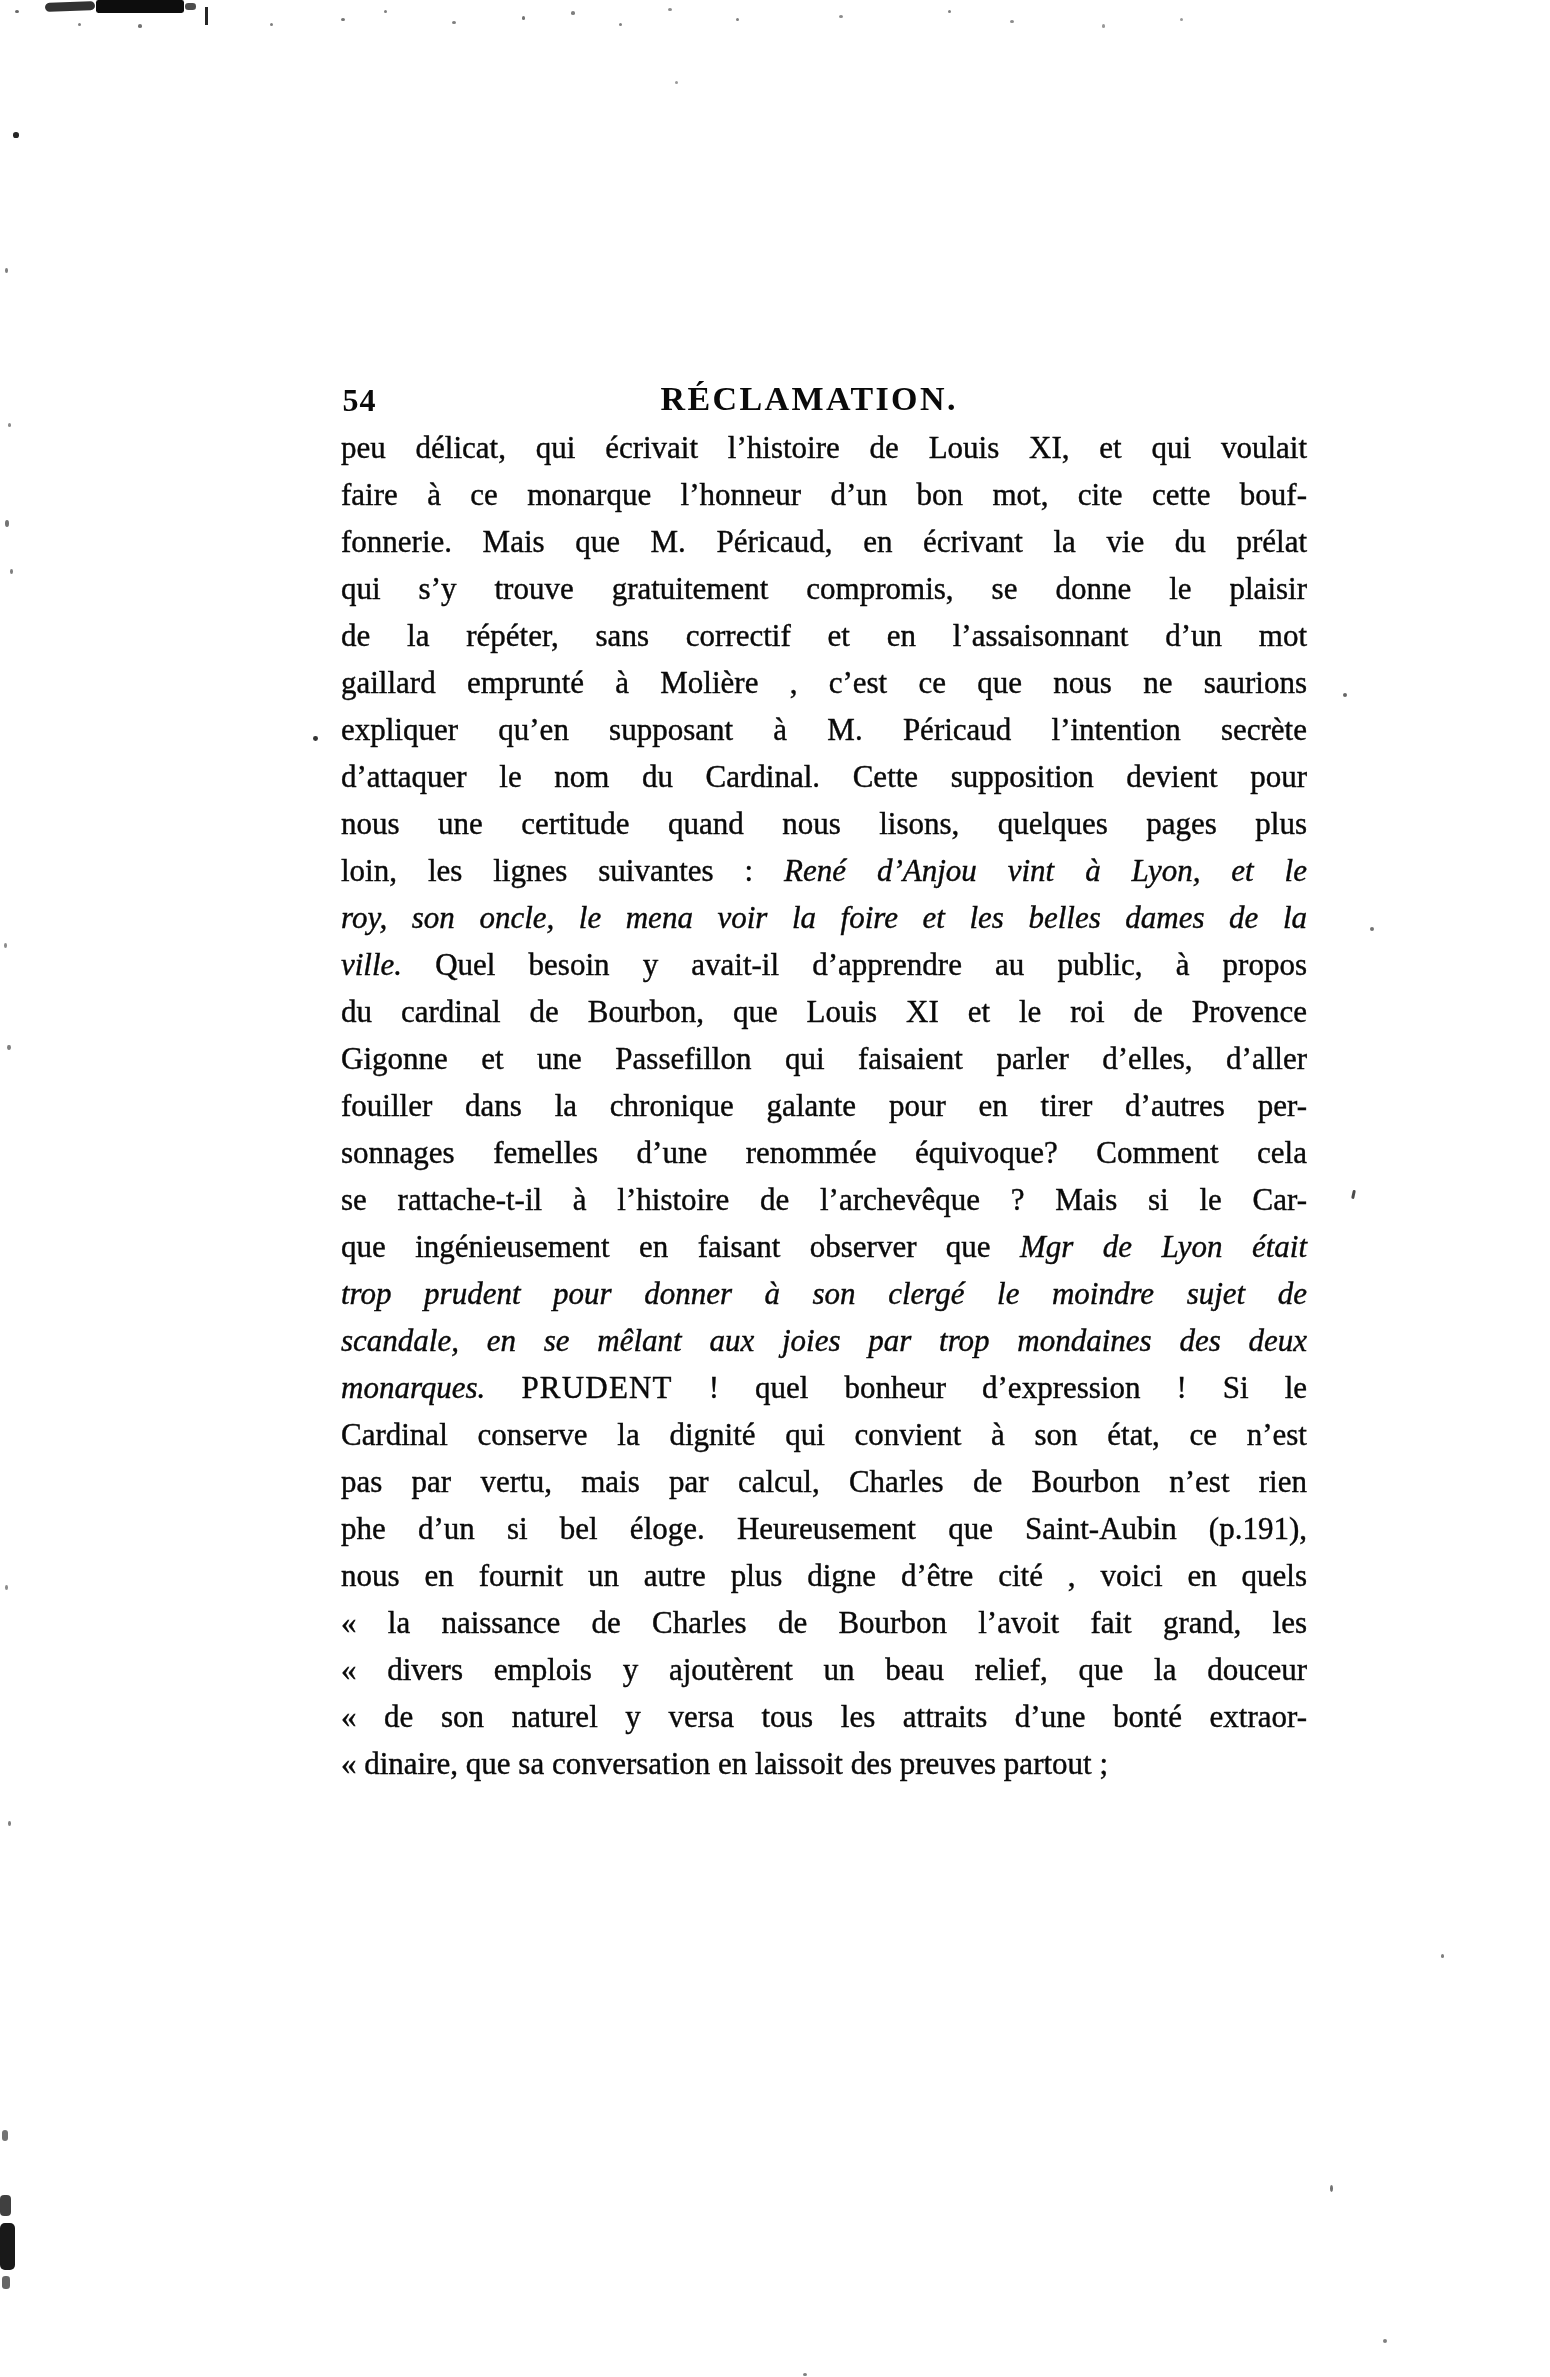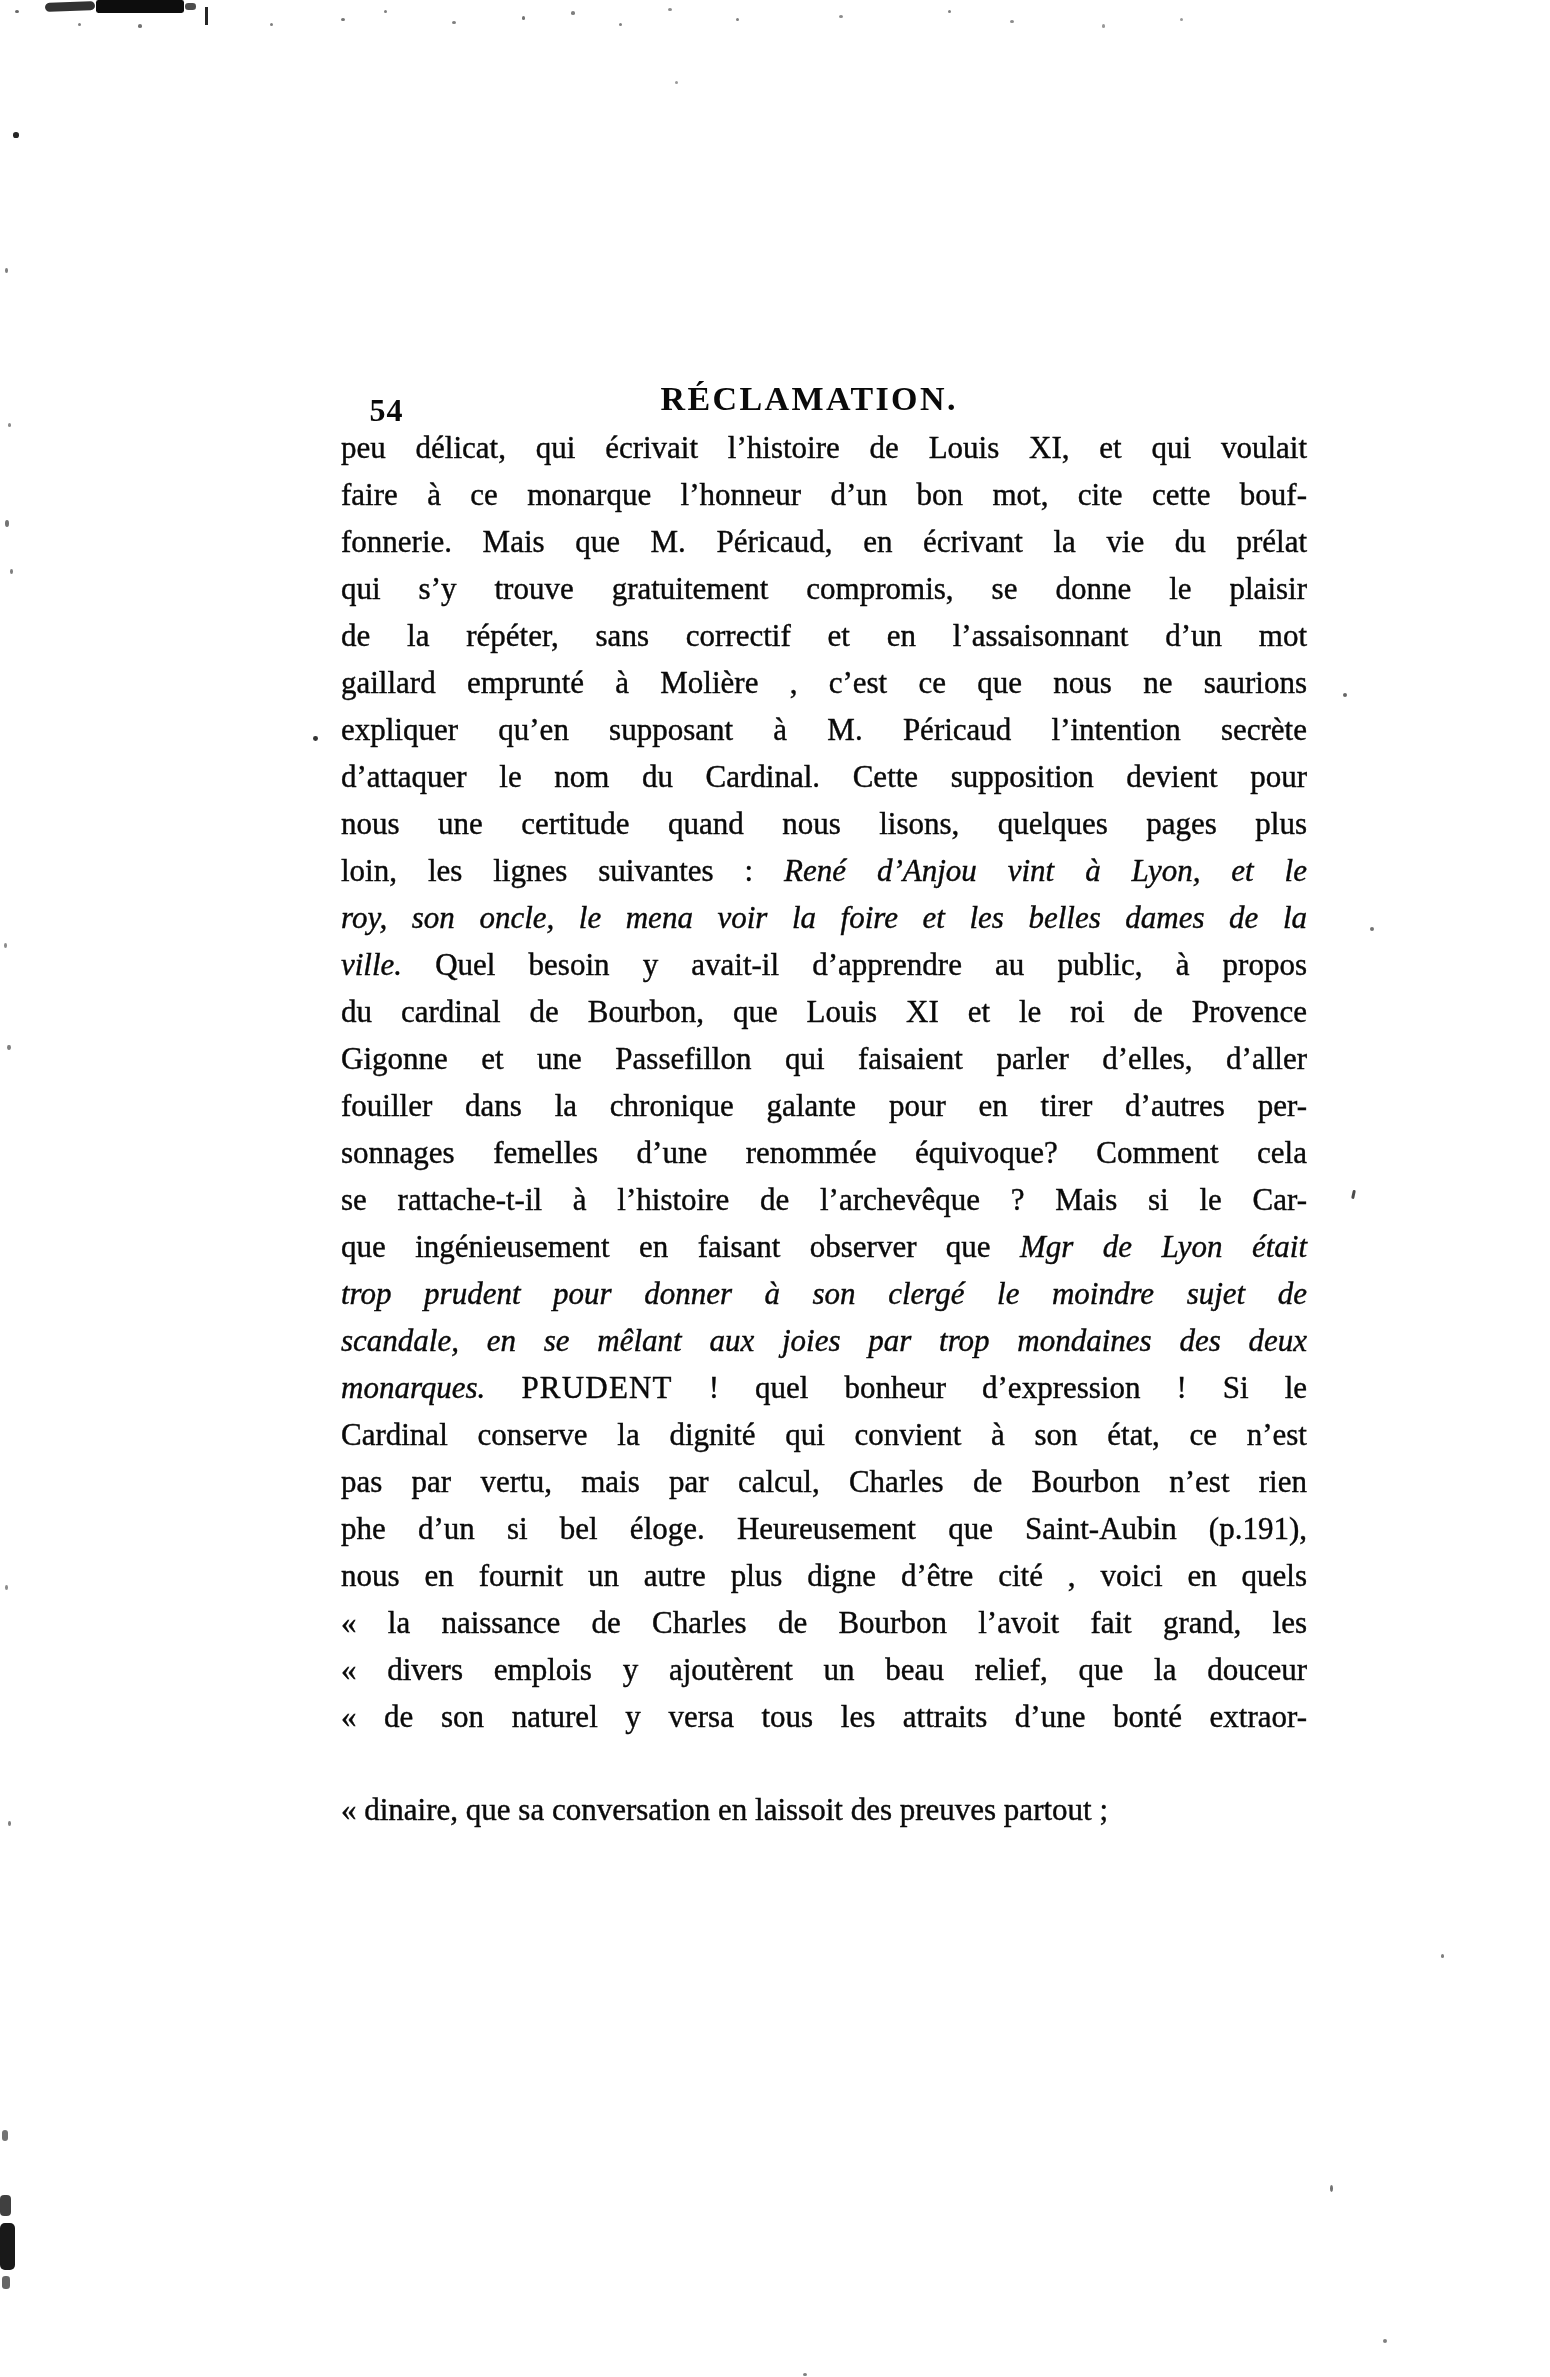--- a/index.html
+++ b/index.html
@@ -4,32 +4,32 @@
 <style>
   html,body{margin:0;padding:0;}
   body{
     width:1550px;height:2377px;position:relative;
     background:#ffffff;color:#0a0a0a;
     font-family:"Liberation Serif","DejaVu Serif",serif;
     overflow:hidden;
   }
   .page{position:absolute;inset:0;background:#fff;overflow:hidden;}
   .header{position:absolute;top:377px;left:341px;width:966px;height:41px;}
-  .page-number{position:absolute;left:1.6px;top:15px;font-size:32px;font-weight:bold;letter-spacing:0.8px;margin-left:27px;}
+  .page-number{position:absolute;left:1.6px;top:5px;font-size:32px;font-weight:bold;letter-spacing:0.8px;}
   .running-title{
     position:absolute;left:50%;top:3.3px;transform:translateX(-55%);
     font-size:34px;font-weight:bold;letter-spacing:2.4px;white-space:nowrap;
   }
   .body-text{
     position:absolute;left:341px;top:424px;width:966px;
     font-size:31px;line-height:47px;
     -webkit-text-stroke:0.4px #0a0a0a;
   }
   .line{text-align:justify;text-align-last:justify;white-space:normal;}
-  .line.no-just{text-align-last:auto;margin-top:46px;}
+  .line.no-just{text-align-last:auto;}
   .it{font-style:italic;}
   .caps{font-weight:normal;letter-spacing:1.2px;}
   
   .speck{position:absolute;background:#000;border-radius:50%;}
   .blob{position:absolute;background:#000;}
 </style>
 </head>
 <body>
 
 <div class="page">

